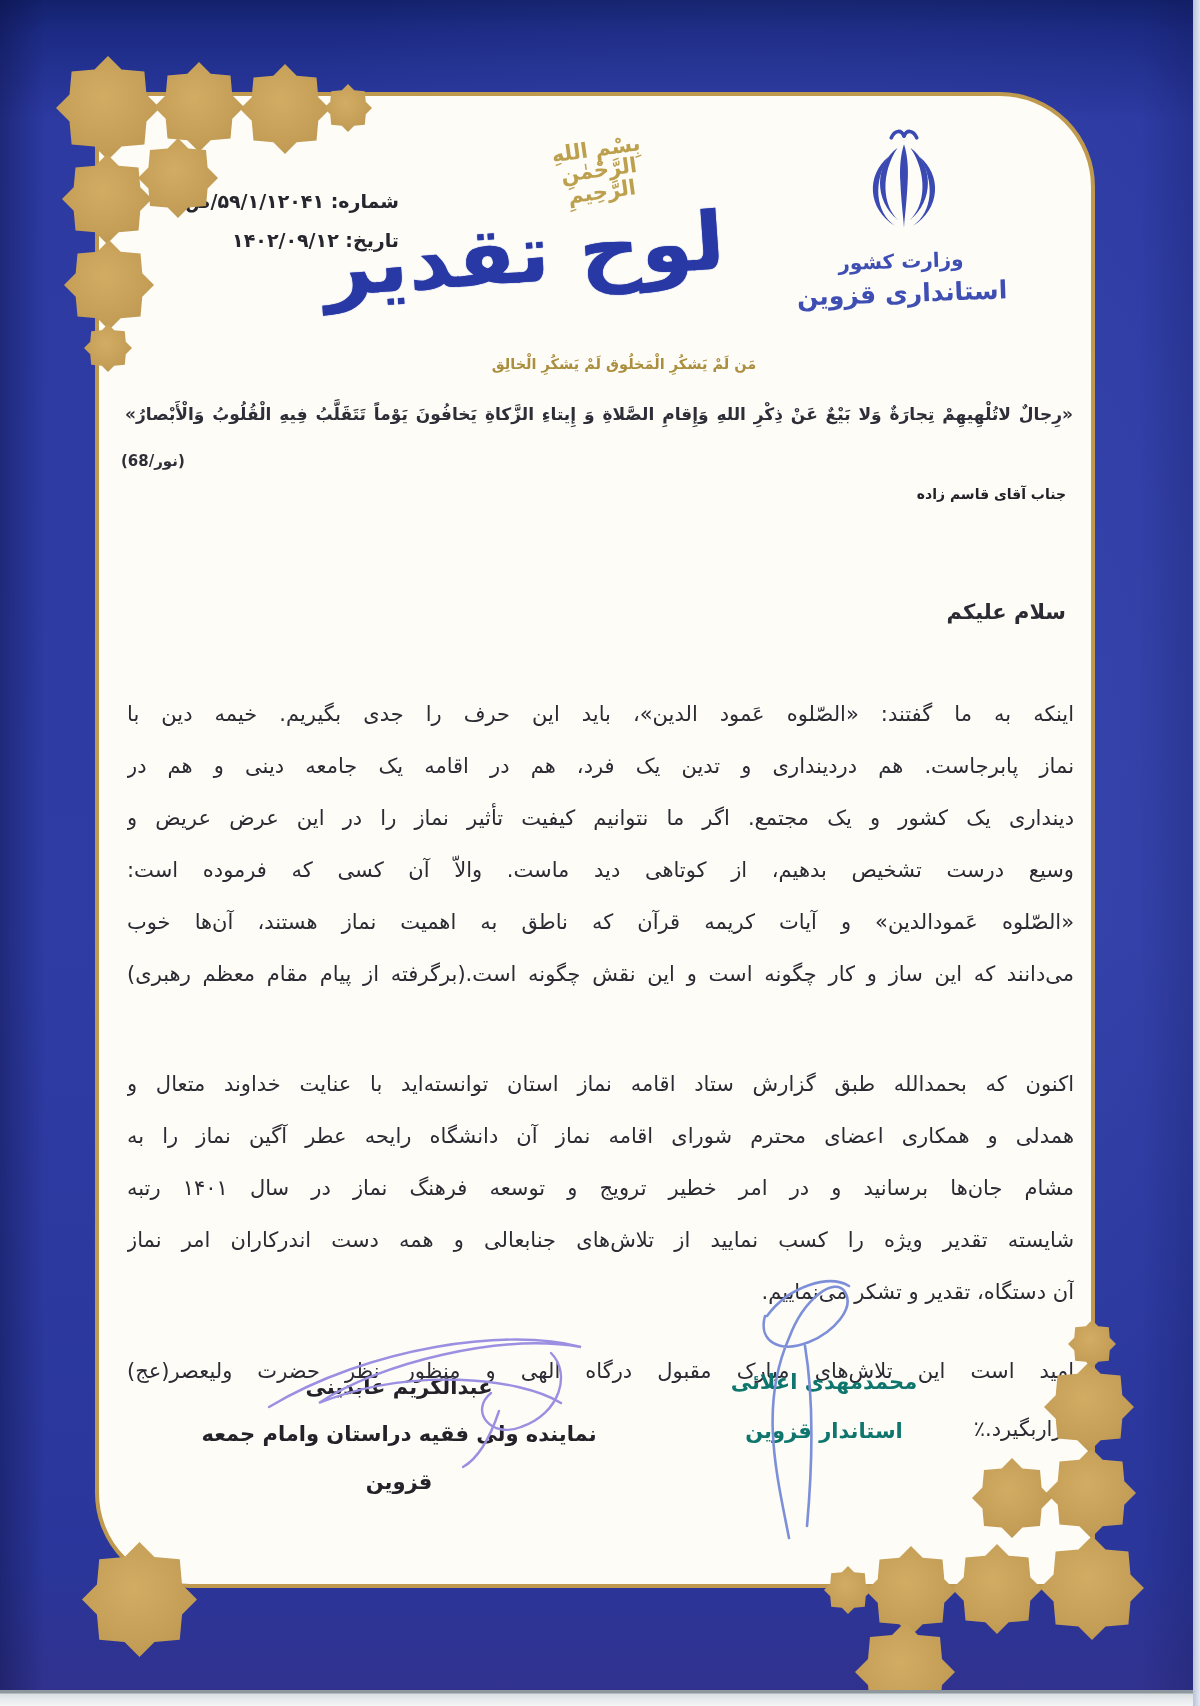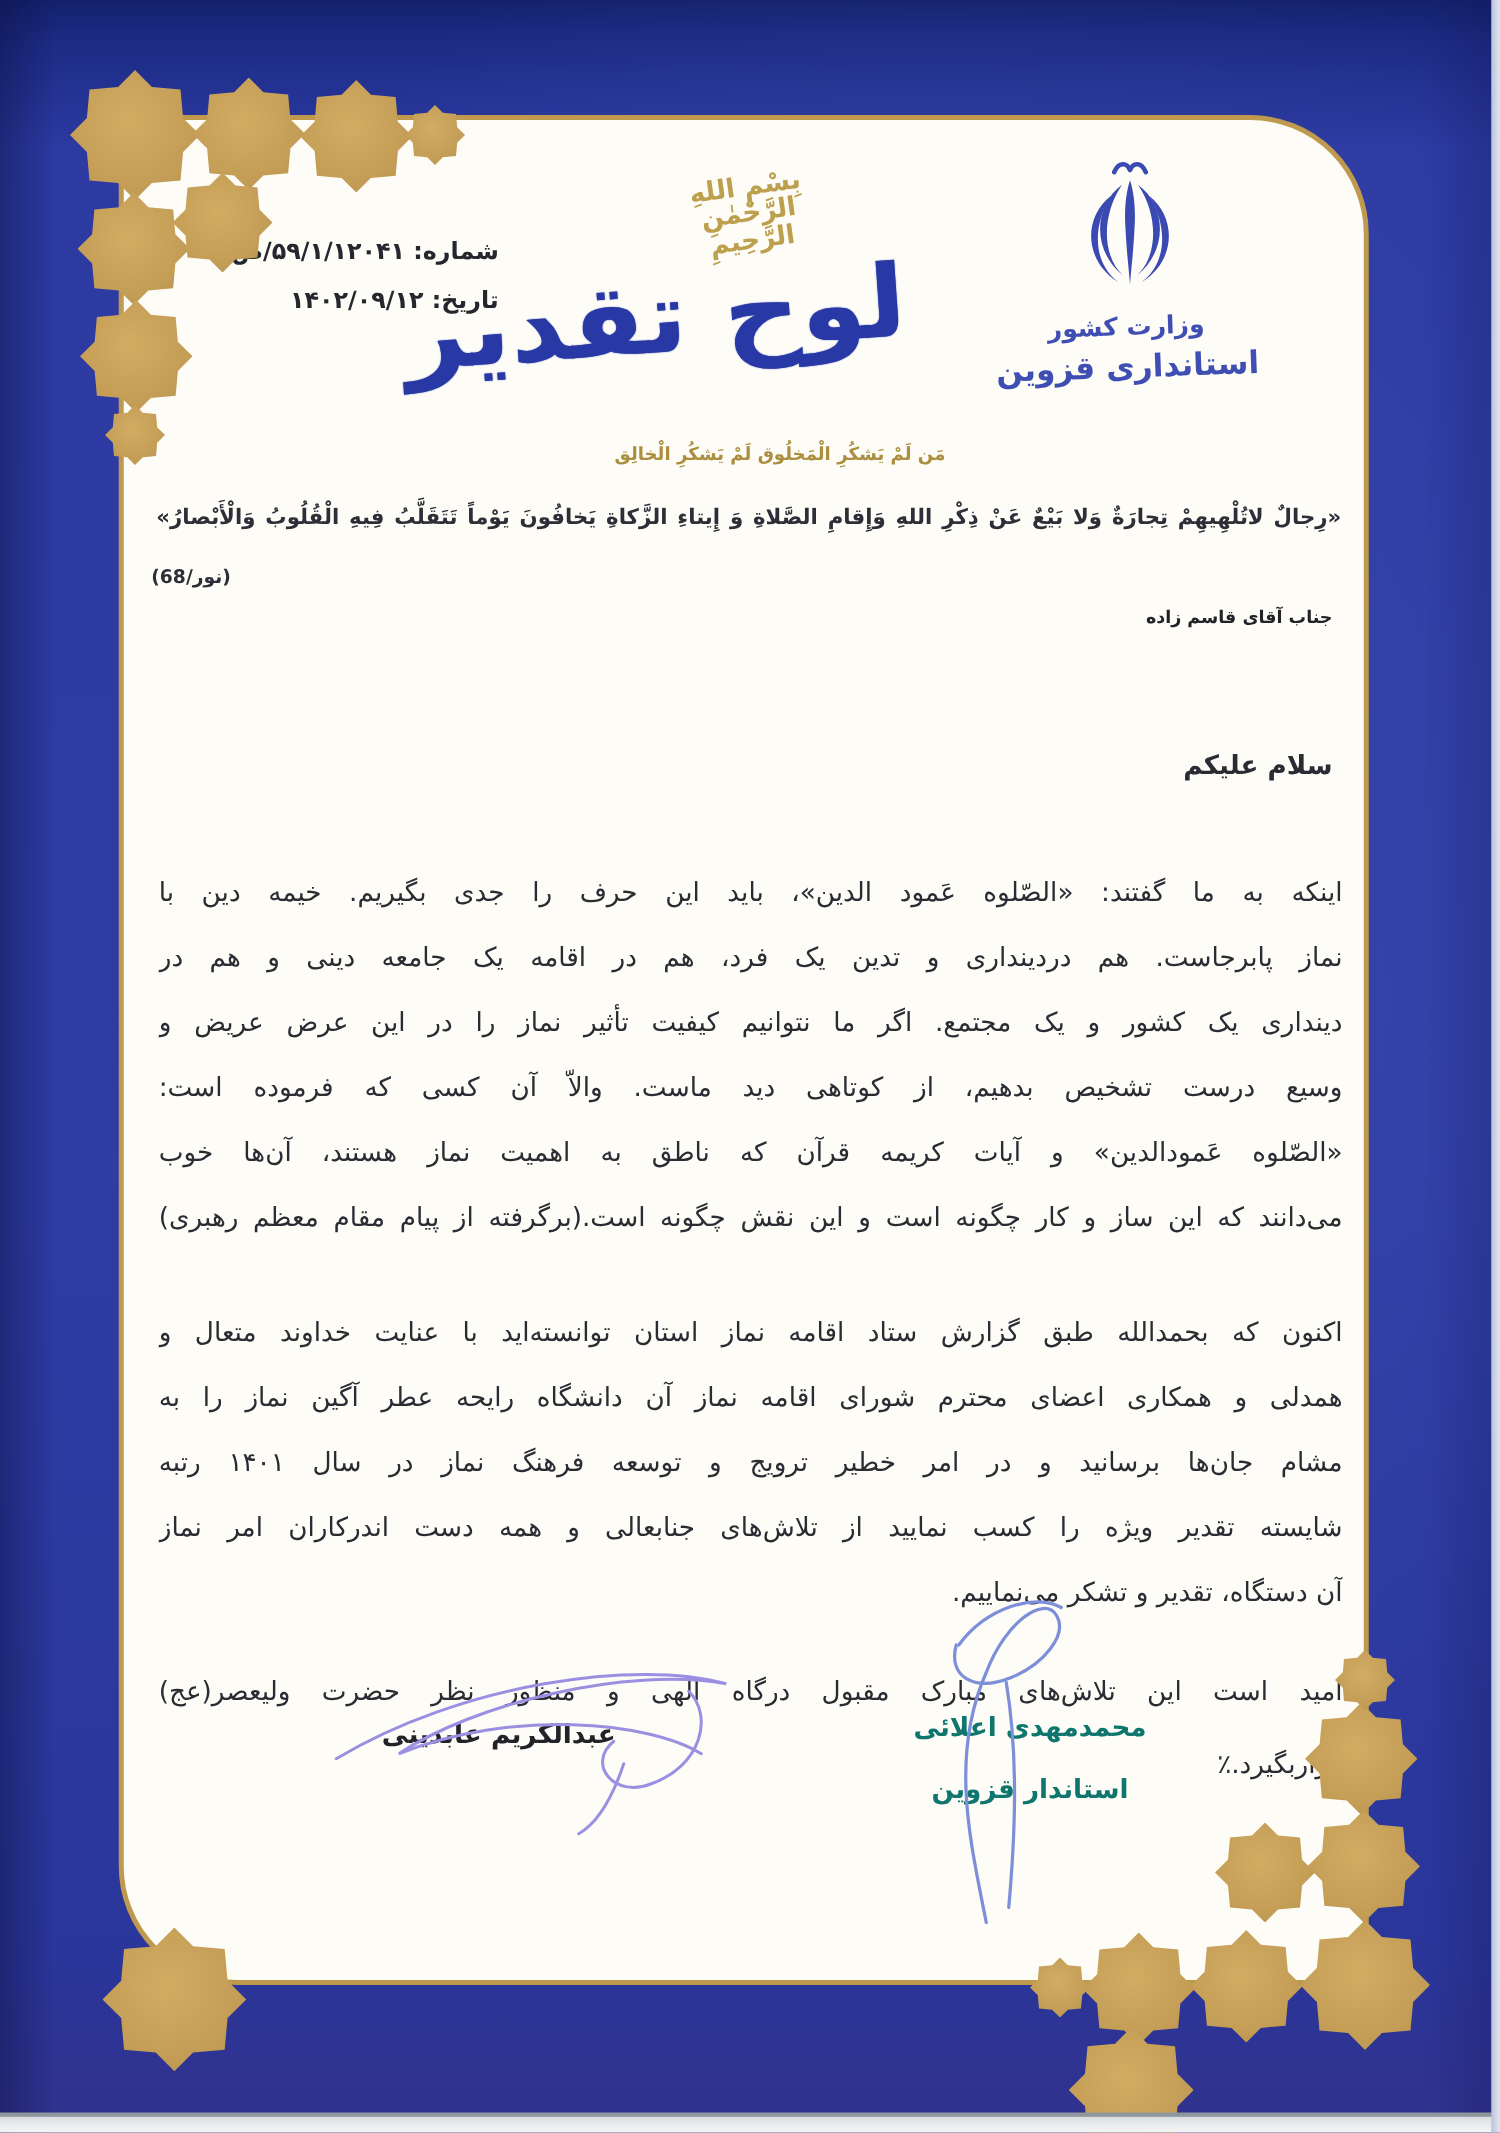--- a/index.html
+++ b/index.html
@@ -49,21 +49,21 @@
     font-size:15px;font-weight:bold;color:#2e2e38;}
   
   .rcpt1{position:absolute;right:25px;top:390px;direction:rtl;font-size:14px;font-weight:bold;color:#222228;}
   .rcpt2{position:absolute;right:25px;top:430px;direction:rtl;font-size:21px;font-weight:bold;color:#222228;}
   .salutation{position:absolute;right:25px;top:504px;direction:rtl;font-size:21px;font-weight:bold;color:#2b2b33;}
   
   .bodytext{position:absolute;left:28px;top:598px;width:947px;}
   .bline{direction:rtl;text-align:justify;text-align-last:justify;-moz-text-align-last:justify;
     font-size:21px;color:#2b2b33;height:52px;line-height:40px;overflow:hidden;}
   .bline.last{text-align-last:right;-moz-text-align-last:right;}
-  .p2{margin-top:40px;}
+  .p2{margin-top:58px;}
   .p3{margin-top:25px;}
   .p3 .bline{height:58px;line-height:44px;}
   
   .sig-right{position:absolute;left:565px;top:1262px;width:320px;text-align:center;direction:rtl;
     font-size:21px;font-weight:bold;color:#0f766e;line-height:2.35;}
   .sig-left{position:absolute;left:85px;top:1268px;width:430px;text-align:center;direction:rtl;
     font-size:21px;font-weight:bold;color:#222228;line-height:2.25;}
   .scribble{position:absolute;pointer-events:none;}
   
   .scan-bottom{position:absolute;left:0;top:1690px;width:1200px;height:16px;z-index:6;
@@ -137,20 +137,21 @@
         <div class="bline last">قراربگیرد.٪</div>
       </div>
     </div>
 
     <div class="sig-right">
       <div>محمدمهدی اعلائی</div>
       <div>استاندار قزوین</div>
     </div>
     <div class="sig-left">
       <div>عبدالکریم عابدینی</div>
+      <div>نماینده ولی فقیه دراستان وامام جمعه قزوین</div>
     </div>
 
     <svg class="scribble" style="left:540px;top:1150px;" width="280" height="300" viewBox="0 0 280 300">
       <g fill="none" stroke="#7d8fd8" stroke-width="2.6" stroke-linecap="round">
         <path d="M150 292 C138 230 120 160 150 92 C165 52 196 30 206 46 C216 62 195 86 170 96 C140 108 119 95 126 70"></path>
         <path d="M166 100 C176 160 173 224 168 280"></path>
         <path d="M128 70 C150 40 190 28 210 40"></path>
       </g>
     </svg>
     <svg class="scribble" style="left:150px;top:1195px;" width="350" height="180" viewBox="0 0 350 180">

